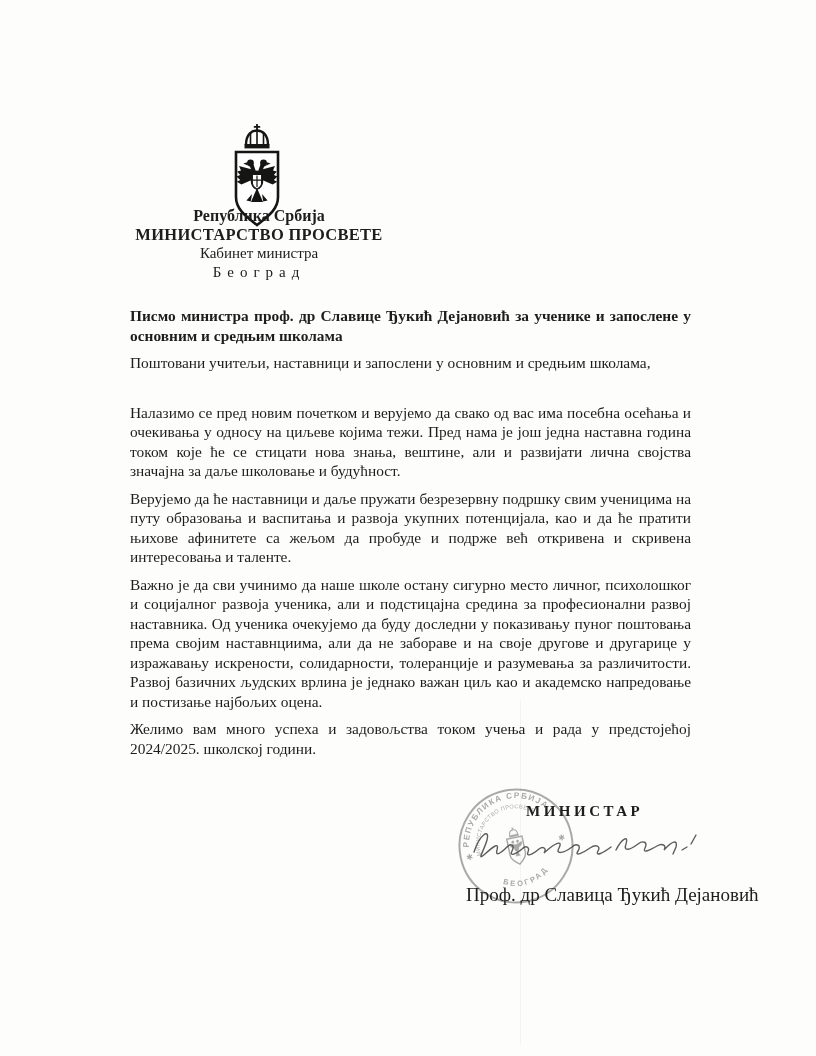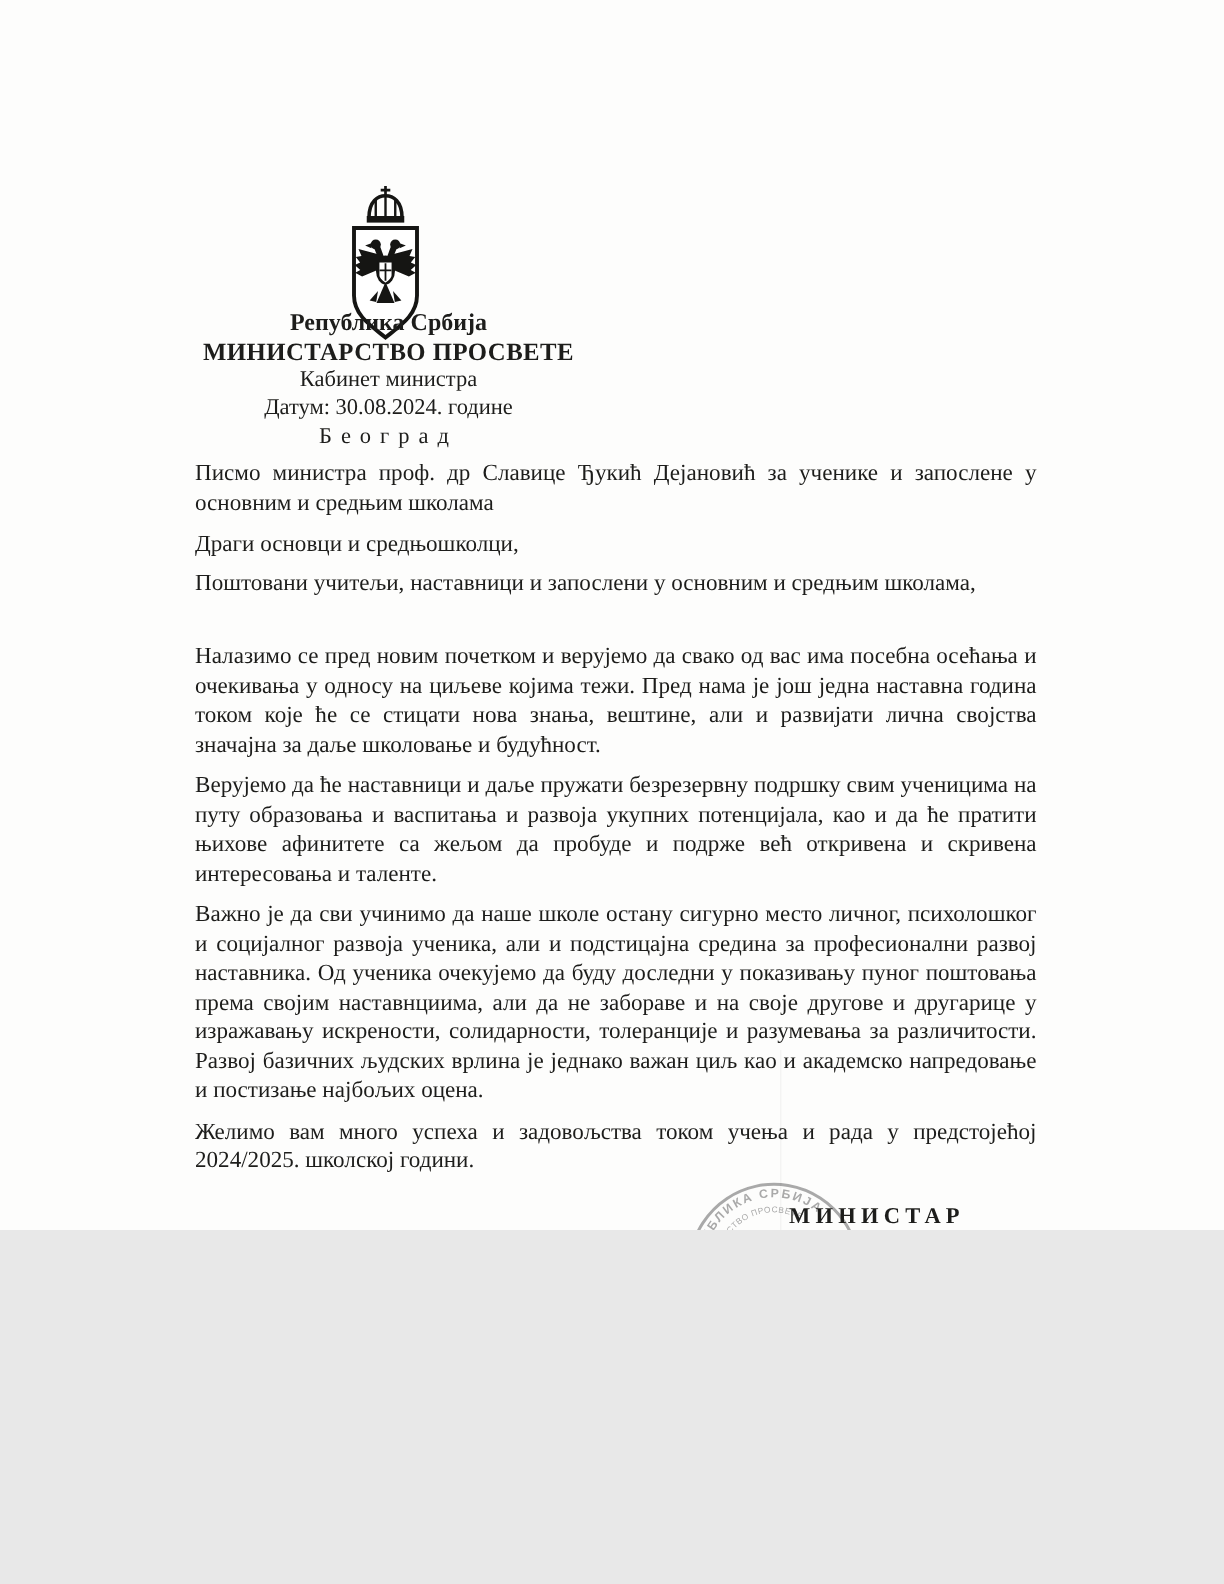--- a/index.html
+++ b/index.html
@@ -1,36 +1,36 @@
 <!DOCTYPE html>
 <html><head>
 <meta charset="utf-8">
 <style>
   html,body{margin:0;padding:0;background:#e8e8e8;}
   .page{
-    position:relative;width:816px;height:820px;background:#fdfdfc;
+    position:relative;width:816px;height:1056px;background:#fdfdfc;
     margin:0 auto;overflow:hidden;
     font-family:"Liberation Serif","DejaVu Serif",serif;
     color:#1d1d1b;
   }
   
   .emblem{position:absolute;left:227px;top:121px;width:60px;height:108px;}
   .hdr{
     position:absolute;left:130px;top:206px;width:258px;
     text-align:center;line-height:19px;font-size:15px;
   }
   .hdr .country{font-weight:bold;font-size:16px;}
   .hdr .ministry{font-weight:bold;font-size:16.5px;letter-spacing:.3px;}
   .hdr .city{letter-spacing:6px;}
   
   .letter{
     position:absolute;left:130px;top:306px;width:561px;
     font-size:15.4px;line-height:19.5px;text-align:justify;
   }
-  .letter .title{font-weight:normal;margin:0 0 8px 0;}
+  .letter .title{font-weight:bold;margin:0 0 8px 0;}
   .letter .sal1{margin:0 0 6px 0;}
   .letter .sal2{margin:0 0 30px 0;}
   .letter p.body{margin:0 0 8px 0;}
   
   .stamp{position:absolute;left:456px;top:786px;width:120px;height:120px;opacity:.72;}
   .minister{
     position:absolute;left:526px;top:803px;font-weight:bold;font-size:15px;
     letter-spacing:3.5px;white-space:nowrap;text-align:center;
   }
   .handsig{position:absolute;left:466px;top:820px;width:236px;height:44px;}
@@ -69,27 +69,25 @@
     <g>
       <path d="M25.4,53.5 h9.2 v9 c0,2.6 -2.2,4 -4.6,5.6 c-2.4,-1.6 -4.6,-3 -4.6,-5.6 z" fill="#ffffff" stroke="#151513" stroke-width="1.1"></path>
       <path d="M30,54.5 v11.6 M26,59.2 h8" stroke="#151513" stroke-width="1.2"></path>
     </g>
   </svg>
 
   <div class="hdr">
     <div class="country">Република Србија</div>
     <div class="ministry">МИНИСТАРСТВО ПРОСВЕТЕ</div>
     <div class="cabinet">Кабинет министра</div>
-    <div class="dateline">Датум: 30.08.2024. године</div>
     <div class="city">Београд</div>
   </div>
 
   <div class="letter">
     <p class="title">Писмо министра проф. др Славице Ђукић Дејановић за ученике и запослене у основним и средњим школама</p>
-    <p class="sal1">Драги основци и средњошколци,</p>
     <p class="sal2">Поштовани учитељи, наставници и запослени у основним и средњим школама,</p>
     <p class="body">Налазимо се пред новим почетком и верујемо да свако од вас има посебна осећања и очекивања у односу на циљеве којима тежи. Пред нама је још једна наставна година током које ће се стицати нова знања, вештине, али и развијати лична својства значајна за даље школовање и будућност.</p>
     <p class="body">Верујемо да ће наставници и даље пружати безрезервну подршку свим ученицима на путу образовања и васпитања и развоја укупних потенцијала, као и да ће пратити њихове афинитете са жељом да пробуде и подрже већ откривена и скривена интересовања и таленте.</p>
     <p class="body">Важно је да сви учинимо да наше школе остану сигурно место личног, психолошког и социјалног развоја ученика, али и подстицајна средина за професионални развој наставника. Од ученика очекујемо да буду доследни у показивању пуног поштовања према својим наставнциима, али да не забораве и на своје другове и другарице у изражавању искрености, солидарности, толеранције и разумевања за различитости. Развој базичних људских врлина је једнако важан циљ као и академско напредовање и постизање најбољих оцена.</p>
     <p class="body">Желимо вам много успеха и задовољства током учења и рада у предстојећој 2024/2025. школској години.</p>
   </div>
 
   <svg class="stamp" viewBox="0 0 120 120" xmlns="http://www.w3.org/2000/svg">
     <defs>
       <path id="arcOuter" d="M 13.5,66 A 47,47 0 1 1 106.5,66"></path>

